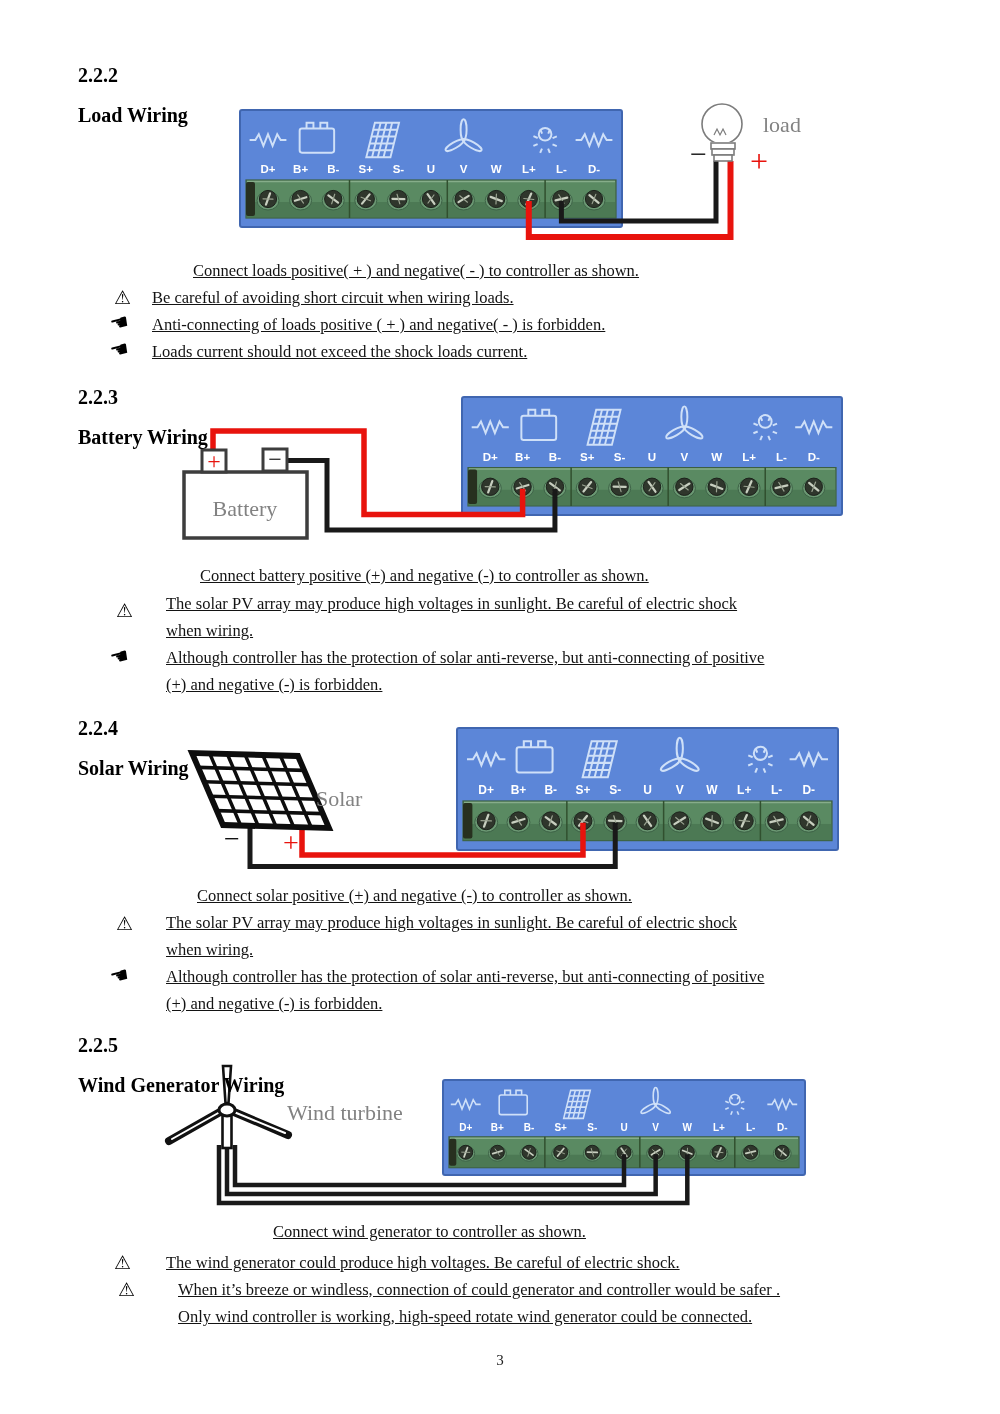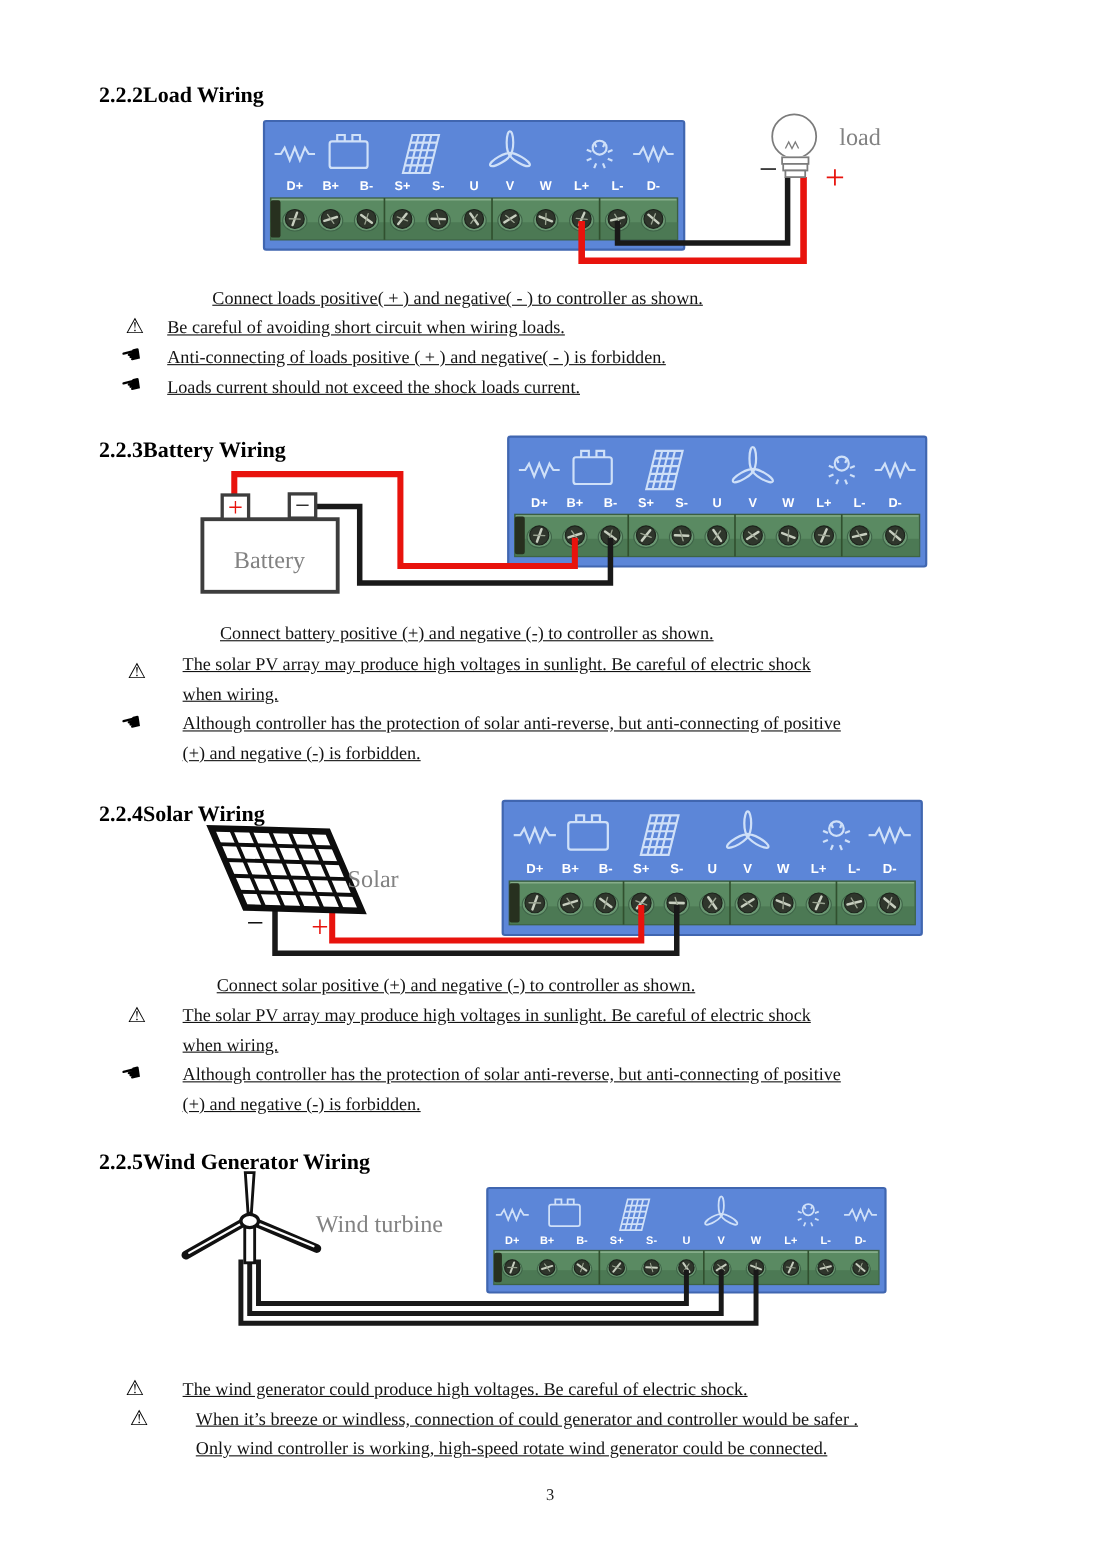--- a/index.html
+++ b/index.html
@@ -1,20 +1,20 @@
 <!DOCTYPE html>
 <html><head>
 <meta charset="utf-8">
 <style>
   html,body{margin:0;padding:0;background:#e9e9e9;}
   .page{position:relative;width:1000px;height:1414px;background:#ffffff;margin:0 auto;overflow:hidden;
         font-family:"Liberation Serif",serif;}
   #diagram-canvas{position:absolute;left:0;top:0;}
-  .head{position:absolute;left:78px;margin:12px;display:flex;
-        font:bold 20px "Liberation Serif",serif;color:#000;}
+  .head{position:absolute;left:78px;margin:0;display:flex;gap:17px;
+        font:bold 20px "Liberation Serif",serif;color:#000;flex-direction:column;}
   .ln{position:absolute;font:16.5px/26px "Liberation Serif",serif;color:#131313;white-space:nowrap;text-decoration:underline;}
   .wic{position:absolute;font:19px/22px "DejaVu Sans",sans-serif;color:#000;}
   .hic{position:absolute;font:21px/22px "DejaVu Sans",sans-serif;color:#000;transform:rotate(-14deg);}
   .pagenum{position:absolute;left:0;width:1000px;text-align:center;top:1352px;
            font:15px "Liberation Serif",serif;color:#222;}
   text.gray{font:22px "Liberation Serif",serif;fill:#828282;}
   text.minus{font:30px "Liberation Serif",serif;fill:#1a1a1a;}
   text.plusred{font:32px "Liberation Serif",serif;fill:#e8130d;}
   text.bsign{font:24px "Liberation Serif",serif;}
   text.ssign{font:28px "Liberation Serif",serif;}
@@ -511,20 +511,21 @@
   <div class="ln" style="left:166px;top:672px">(+) and negative (-) is forbidden.</div>
 
   <div class="ln" style="left:197px;top:883px">Connect solar positive (+) and negative (-) to controller as shown.</div>
   <span class="wic" style="left:116px;top:912px">⚠</span>
   <div class="ln" style="left:166px;top:910px">The solar PV array may produce high voltages in sunlight. Be careful of electric shock</div>
   <div class="ln" style="left:166px;top:937px">when wiring.</div>
   <span class="hic" style="left:110px;top:965px">☚</span>
   <div class="ln" style="left:166px;top:964px">Although controller has the protection of solar anti-reverse, but anti-connecting of positive</div>
   <div class="ln" style="left:166px;top:991px">(+) and negative (-) is forbidden.</div>
 
+  <div class="ln" style="left:273px;top:1219px">Connect wind generator to controller as shown.</div>
   <span class="wic" style="left:114px;top:1251px">⚠</span>
   <div class="ln" style="left:166px;top:1250px">The wind generator could produce high voltages. Be careful of electric shock.</div>
   <span class="wic" style="left:118px;top:1278px">⚠</span>
   <div class="ln" style="left:178px;top:1277px">When it’s breeze or windless, connection of could generator and controller would be safer .</div>
   <div class="ln" style="left:178px;top:1304px">Only wind controller is working, high-speed rotate wind generator could be connected.</div>
 
   <div class="pagenum">3</div>
 </div>
 
 </body></html>

